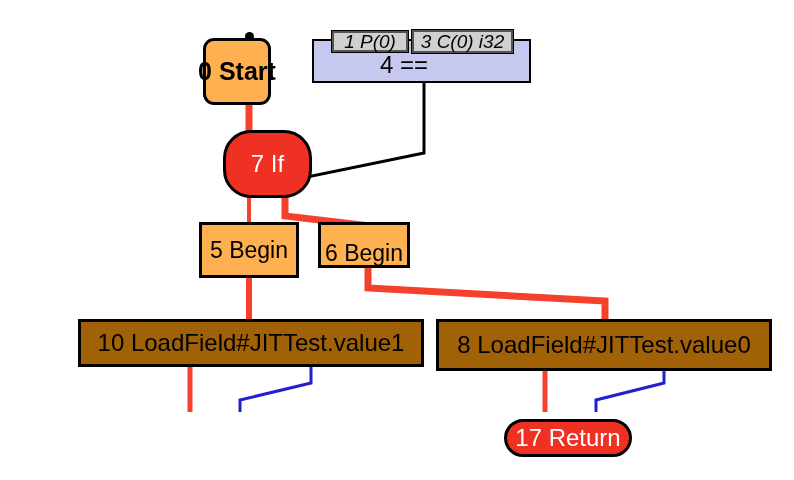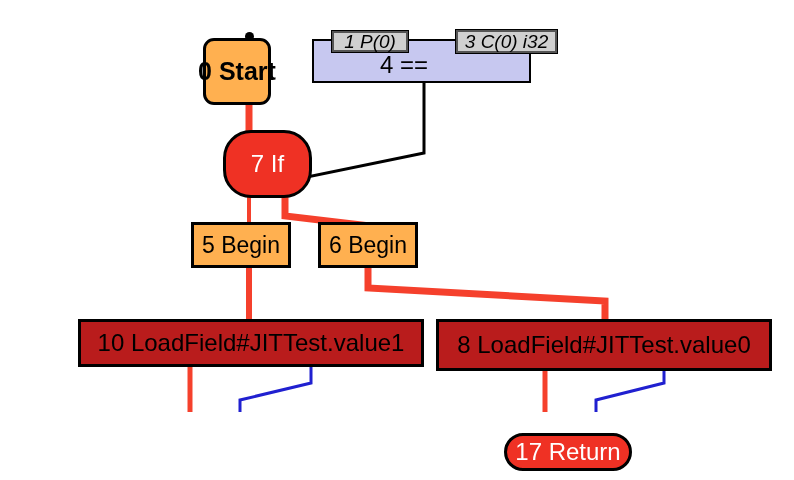--- a/index.html
+++ b/index.html
@@ -49,21 +49,21 @@
     font-size: 23px;
   }
   .node-control {
     background: #ef3124;
     color: #ffffff;
     font-weight: normal;
     font-size: 24px;
     border-radius: 28px;
   }
   .node-data {
-    background: #b91c1c;
+    background: #a16207;
     color: #000000;
     font-weight: normal;
     font-size: 24px;
   }
   .node-cmp {
     background: #c7c8f0;
     color: #000000;
     font-weight: normal;
     font-size: 24px;
     justify-content: flex-start;
@@ -131,42 +131,42 @@
     <span>0 Start</span>
   </div>
 
   <div class="node node-cmp" style="left:312px; top:39px; width:219px; height:44px;">
     <span class="cmp-main" style="left:66px; top:12px;">4 ==</span>
   </div>
 
   <div class="port" style="left:332px; top:31px; width:76px; height:21px;">
     <span>1 P(0)</span>
   </div>
-  <div class="port" style="left:412px; top:30px; width:101px; height:23px;margin-left:44px;">
+  <div class="port" style="left:412px; top:30px; width:101px; height:23px;">
     <span>3 C(0) i32</span>
   </div>
 
   <div class="node node-control" style="left:223px; top:130px; width:89px; height:68px;">
     <span>7 If</span>
   </div>
 
-  <div class="node node-begin" style="left:191px; top:222px; width:100px; height:46px;">
+  <div class="node node-begin" style="left:199px; top:222px; width:100px; height:56px;">
     <span>5 Begin</span>
   </div>
 
-  <div class="node node-begin" style="left:318px; top:222px; width:100px; height:46px;">
+  <div class="node node-begin" style="left:318px; top:222px; width:92px; height:46px;align-items:flex-end;">
     <span>6 Begin</span>
   </div>
 
   <div class="node node-data" style="left:78px; top:319px; width:346px; height:48px;">
     <span>10 LoadField#JITTest.value1</span>
   </div>
 
   <div class="node node-data" style="left:436px; top:319px; width:336px; height:52px;align-items:center;">
     <span>8 LoadField#JITTest.value0</span>
   </div>
 
 
-  <div class="node node-control" style="left:504px; top:433px; width:128px; height:38px;">
+  <div class="node node-control" style="left:504px; top:419px; width:128px; height:38px;">
     <span>17 Return</span>
   </div>
 
 </div>
 
 </body></html>

